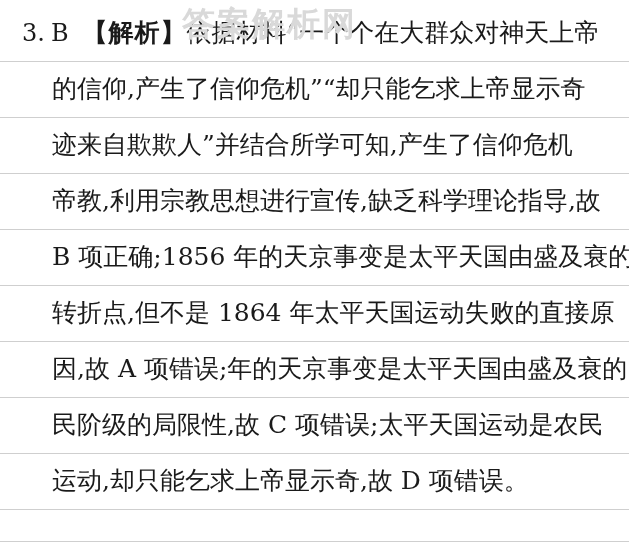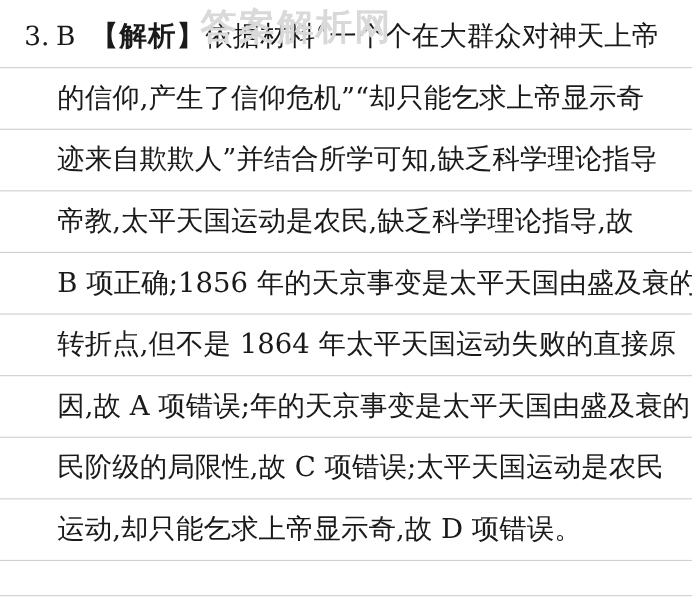--- a/index.html
+++ b/index.html
@@ -125,25 +125,25 @@
 
     <div class="line indent-first" style="top:5px;">
       <span class="qnum">3.</span><span class="ans">B</span><span class="tag">【解析】</span><span class="txt">依据材料“一个个在大群众对神天上帝</span>
     </div>
 
     <div class="line indent-body" style="top:61px;">
       <span class="txt">的信仰,产生了信仰危机”“却只能乞求上帝显示奇</span>
     </div>
 
     <div class="line indent-body" style="top:117px;">
-      <span class="txt">迹来自欺欺人”并结合所学可知,缺乏科学理论指导</span>
+      <span class="txt">迹来自欺欺人”并结合所学可知,产生了信仰危机</span>
     </div>
 
     <div class="line indent-body" style="top:173px;">
-      <span class="txt">帝教,太平天国运动是农民,缺乏科学理论指导,故</span>
+      <span class="txt">帝教,利用宗教思想进行宣传,缺乏科学理论指导,故</span>
     </div>
 
     <div class="line indent-body" style="top:229px;">
       <span class="txt">B 项正确;1856 年的天京事变是太平天国由盛及衰的</span>
     </div>
 
     <div class="line indent-body" style="top:285px;">
       <span class="txt">转折点,但不是 1864 年太平天国运动失败的直接原</span>
     </div>
 

